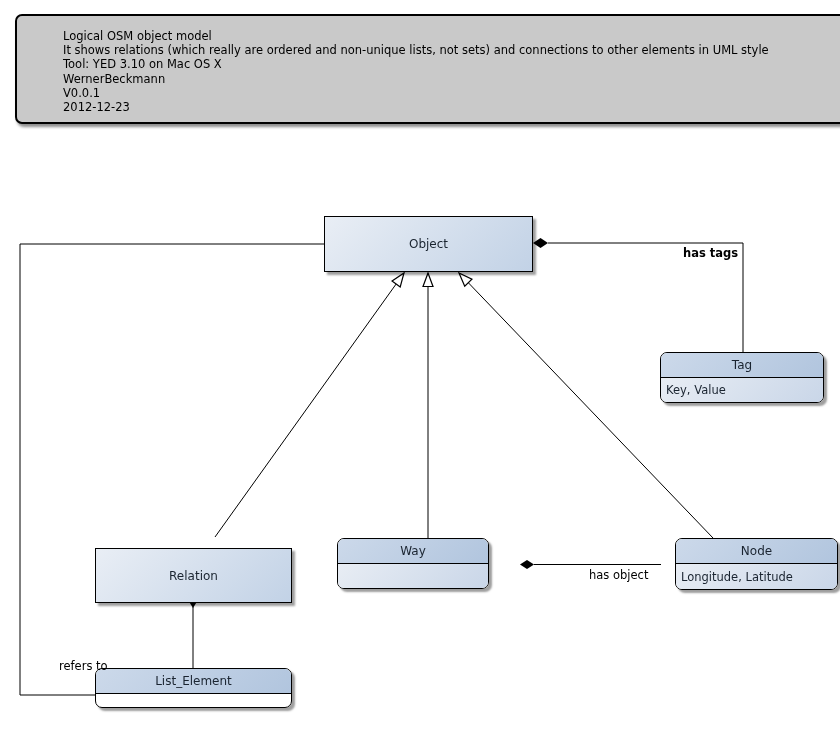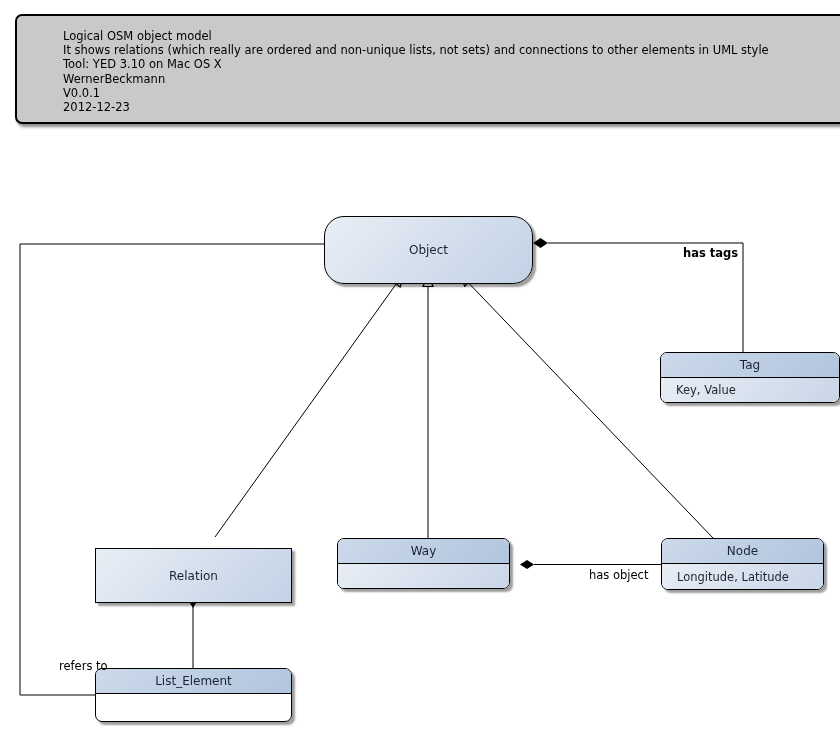--- a/index.html
+++ b/index.html
@@ -67,21 +67,21 @@
     background: linear-gradient(135deg, var(--header-grad-light, #ccd9ea) 0%, var(--header-grad-dark, #b1c5de) 100%);
     display: flex;
     align-items: center;
     justify-content: center;
   }
   .uml-attrs {
     flex: 1;
     background: linear-gradient(135deg, var(--body-grad-light, #e8edf4) 0%, var(--body-grad-dark, #c9d6e8) 100%);
     display: flex;
     align-items: center;
-    padding-left: 15px;
+    padding-left: 5px;
     font-size: 11.5px;
     white-space: nowrap;
   }
   
   .edge-label {
     position: absolute;
     font-size: 11.5px;
     color: #000;
     white-space: nowrap;
   }
@@ -116,50 +116,50 @@
 
     <line x1="534" y1="564.5" x2="661" y2="564.5" stroke="#000" stroke-width="1"></line>
     <polygon points="520,564.5 527,560 534,564.5 527,569" fill="#000"></polygon>
 
     <line x1="193" y1="607" x2="193" y2="668" stroke="#000" stroke-width="1"></line>
     <polygon points="193,592 198,600 193,608 188,600" fill="#000"></polygon>
 
     <polyline points="324,244 20,244 20,695 95,695" fill="none" stroke="#000" stroke-width="1"></polyline>
   </svg>
 
-  <div class="uml-node plain" style="left:324px; top:216px; width:209px; height:68px;border-radius:20px;">
+  <div class="uml-node plain" style="left:324px; top:216px; width:209px; height:56px;">
     <div class="uml-name">Object</div>
   </div>
 
-  <div class="uml-node rounded" style="left:660px; top:352px; width:180px; height:51px;">
+  <div class="uml-node rounded" style="left:660px; top:352px; width:164px; height:51px;">
     <div class="uml-header">
       <span class="uml-name">Tag</span>
     </div>
     <div class="uml-attrs">Key, Value</div>
   </div>
 
   <div class="uml-node plain" style="left:95px; top:537px; width:197px; height:55px;margin-top:11px;">
     <div class="uml-name">Relation</div>
   </div>
 
-  <div class="uml-node rounded" style="left:337px; top:538px; width:173px; height:51px;">
+  <div class="uml-node rounded" style="left:337px; top:538px; width:152px; height:51px;">
     <div class="uml-header">
       <span class="uml-name">Way</span>
     </div>
     <div class="uml-attrs"></div>
   </div>
 
-  <div class="uml-node rounded" style="left:661px; top:538px; width:163px; height:52px;">
+  <div class="uml-node rounded" style="left:675px; top:538px; width:163px; height:52px;">
     <div class="uml-header">
       <span class="uml-name">Node</span>
     </div>
     <div class="uml-attrs">Longitude, Latitude</div>
   </div>
 
-  <div class="uml-node rounded" style="left:95px; top:668px; width:197px; height:54px;">
+  <div class="uml-node rounded" style="left:95px; top:668px; width:197px; height:40px;">
     <div class="uml-header">
       <span class="uml-name">List_Element</span>
     </div>
   </div>
 
   <div class="edge-label" style="left:683px; top:246px;font-weight:bold;">has tags</div>
   <div class="edge-label" style="left:589px; top:568px;">has object</div>
   <div class="edge-label" style="left:17px; top:659px;margin-left:42px;">refers to</div>
 
 </div>

